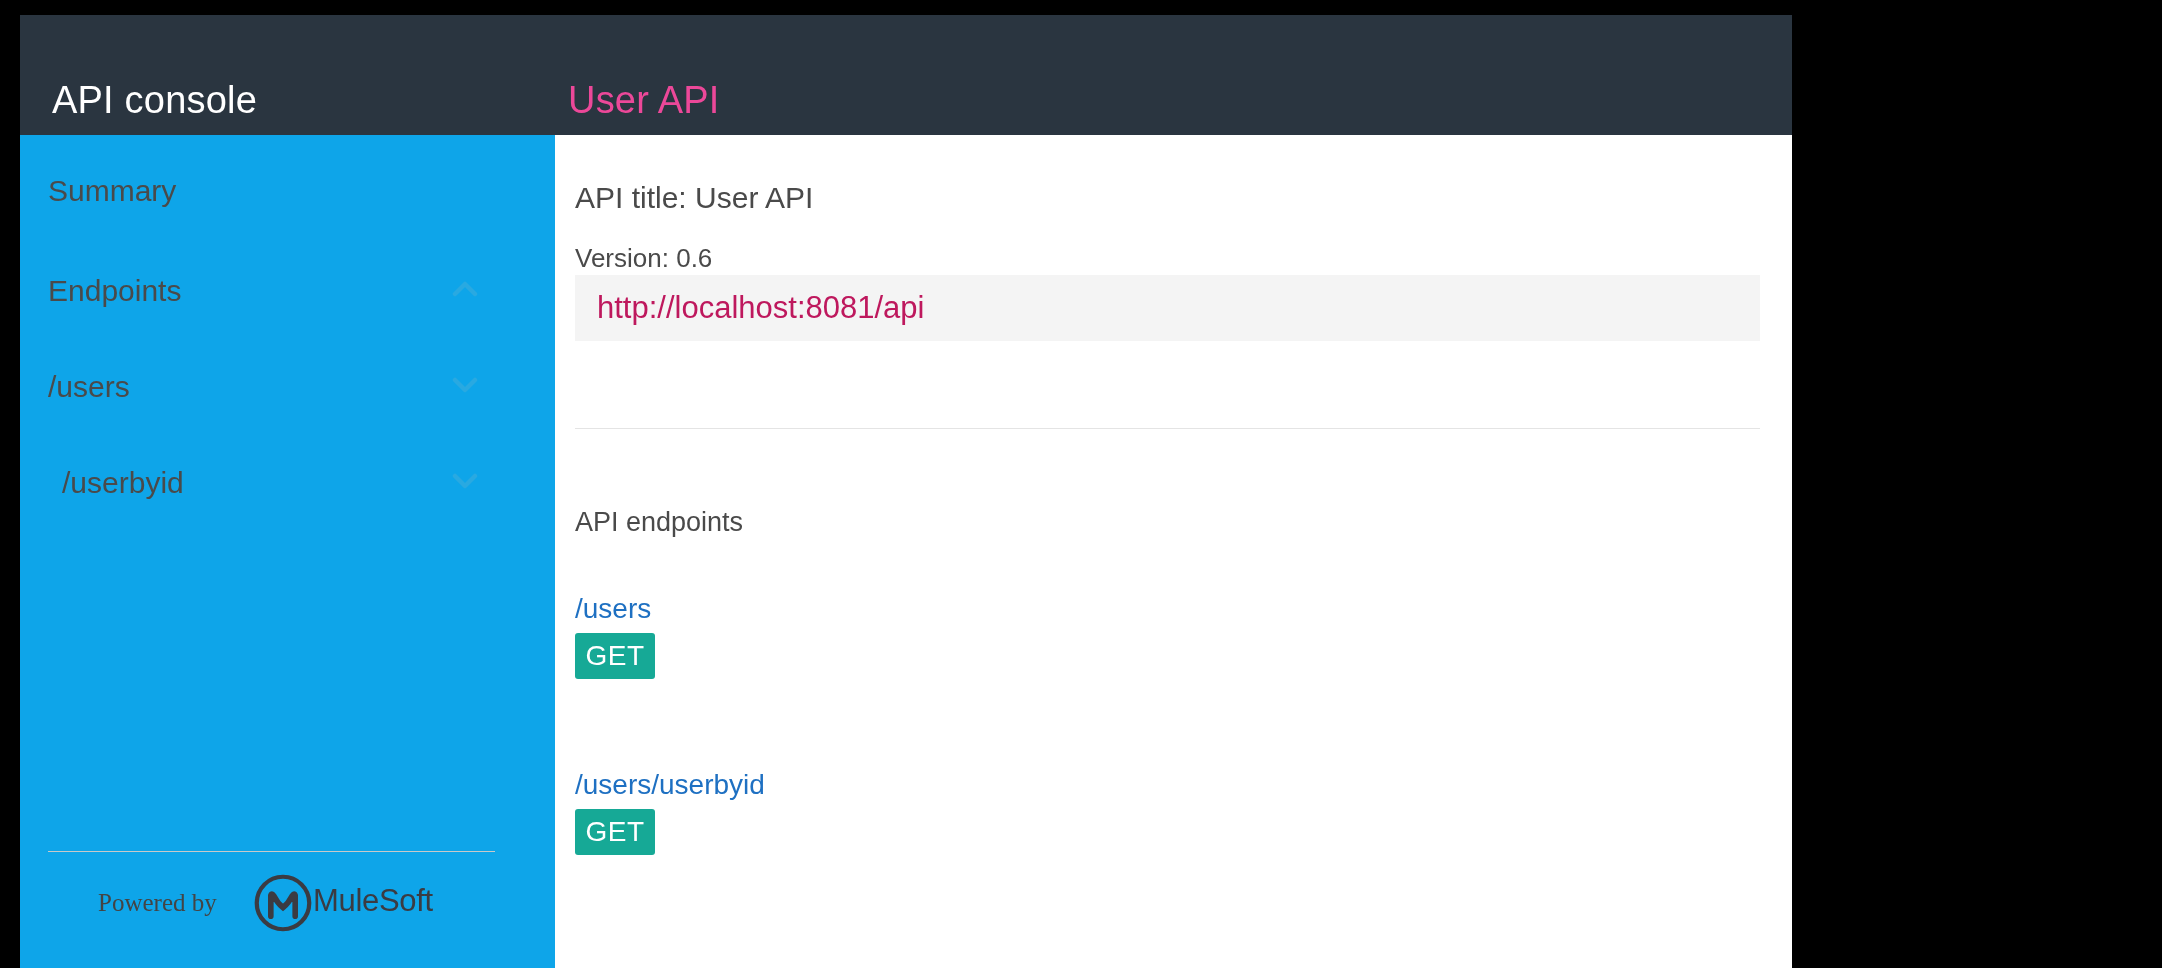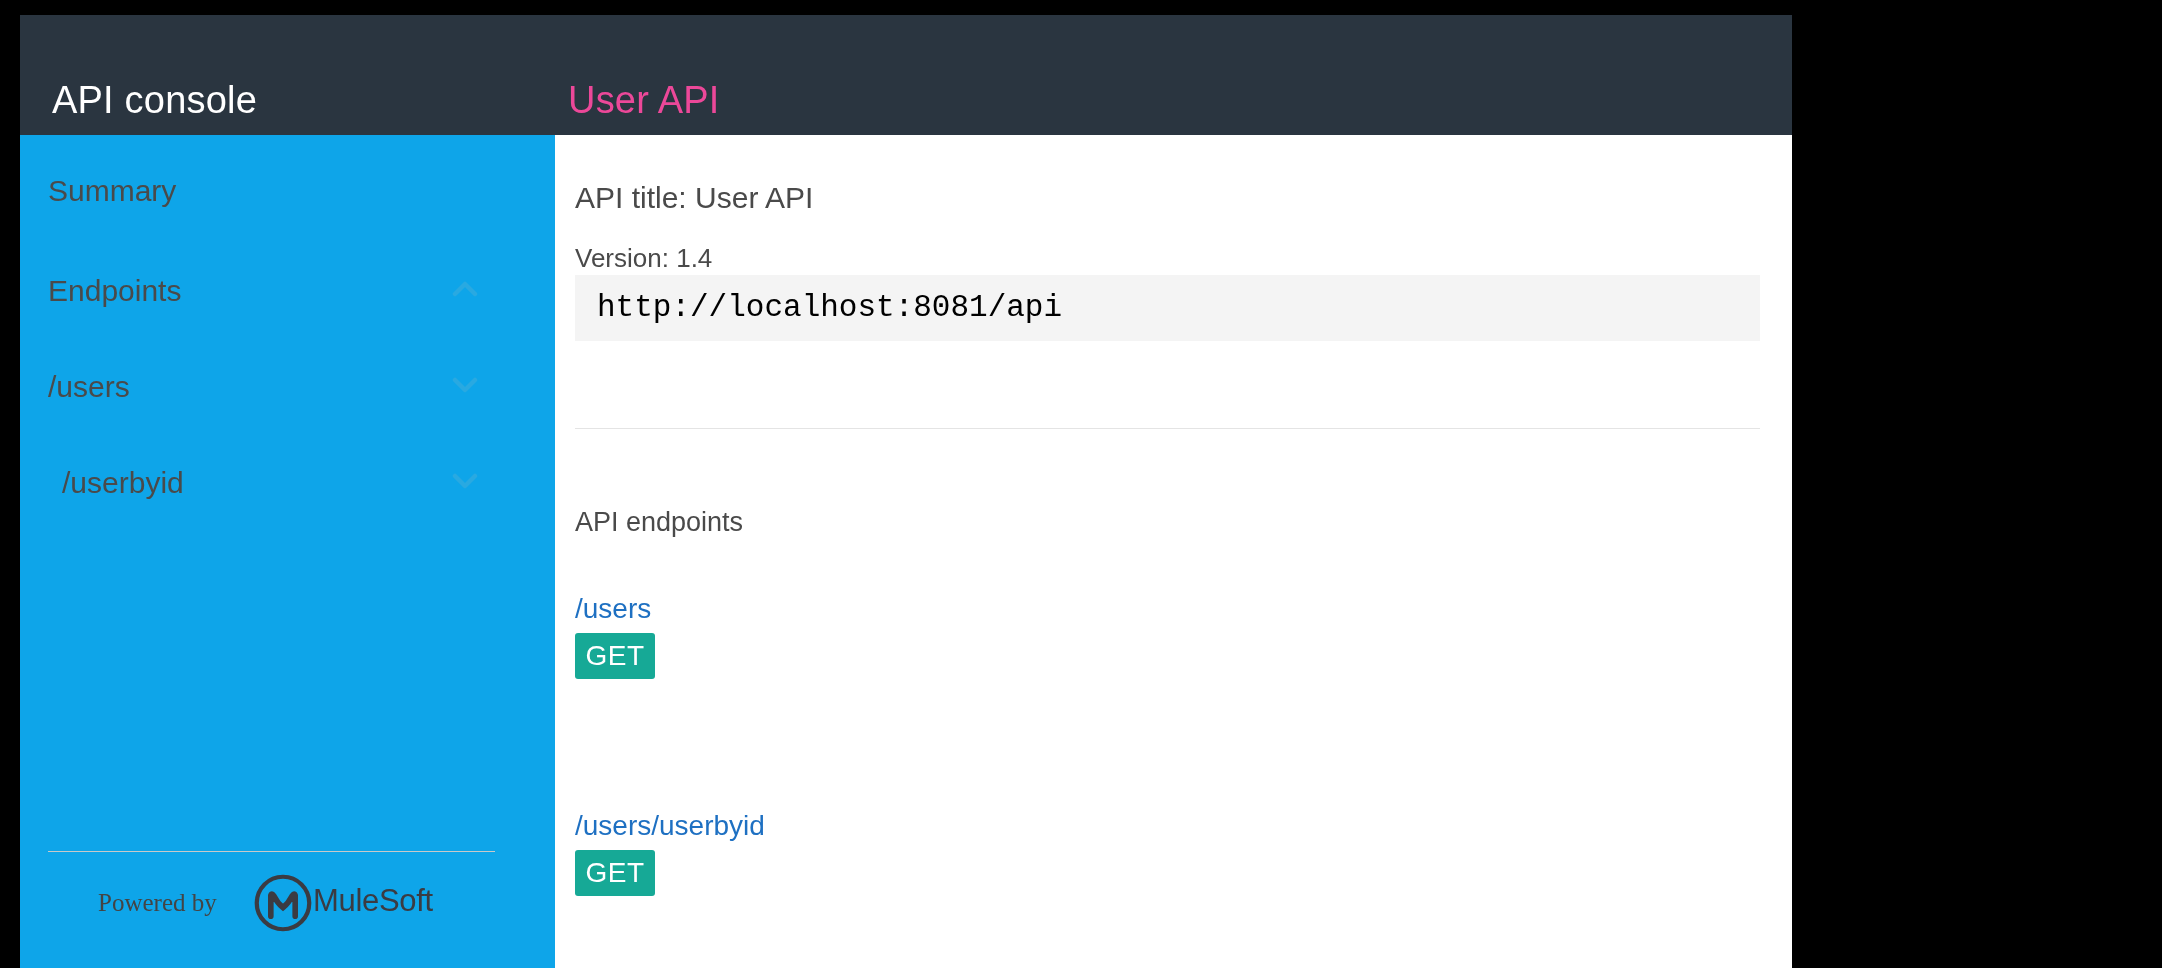--- a/index.html
+++ b/index.html
@@ -84,34 +84,34 @@
   .version{
     position:absolute;left:20px;top:108px;
     font-size:26px;color:var(--text);
   }
   .code-block{
     position:absolute;left:20px;top:140px;width:1185px;height:66px;
     background:var(--code-bg);
   }
   .code-block span{
     display:block;padding-left:22px;line-height:66px;
-    font-family:Liberation Mono, monospace;
-    font-size:31px;color:#000000;white-space:pre;
+    font-family:Liberation Sans, sans-serif;
+    font-size:31px;color:#be185d;white-space:pre;
   }
   .section-divider{
     position:absolute;left:20px;top:293px;width:1185px;height:0;
     border-top:1px solid var(--divider);
   }
   .endpoints-heading{
     position:absolute;left:20px;top:372px;
     font-size:27px;color:var(--text);
   }
   .endpoint{position:absolute;left:20px;width:600px;height:130px;}
   .ep-1{top:458px;}
-  .ep-2{top:634px;margin-top:41px;}
+  .ep-2{top:634px;}
   .ep-link{
     display:inline-block;font-size:28px;color:var(--link-blue);
     text-decoration:none;cursor:pointer;
   }
   .method-get{
     position:absolute;left:0;top:40px;width:80px;height:46px;
     background:var(--get-bg);color:#fff;border-radius:3px;
     font-size:28px;font-weight:normal;text-align:center;line-height:46px;
     letter-spacing:.5px;cursor:pointer;
   }
@@ -173,21 +173,21 @@
             <circle cx="32" cy="32" r="28" fill="none" stroke="currentColor" stroke-width="4.5"></circle>
             <path d="M19 46 L19 24 Q20 21 22 24 Q26 32 32 37 Q38 32 42 24 Q44 21 45 24 L45 46" fill="none" stroke="currentColor" stroke-width="6" stroke-linecap="round"></path>
           </svg>
         </span>
         <span class="mule-word">MuleSoft</span>
       </div>
     </nav>
 
     <main class="main">
       <div class="api-title">API title: User API</div>
-      <div class="version">Version: 1.4</div>
+      <div class="version">Version: 0.6</div>
 
       <div class="code-block">
         <span>http://localhost:8081/api</span>
       </div>
 
       <div class="section-divider"></div>
 
       <div class="endpoints-heading">API endpoints</div>
 
       <div class="endpoint ep-1">

